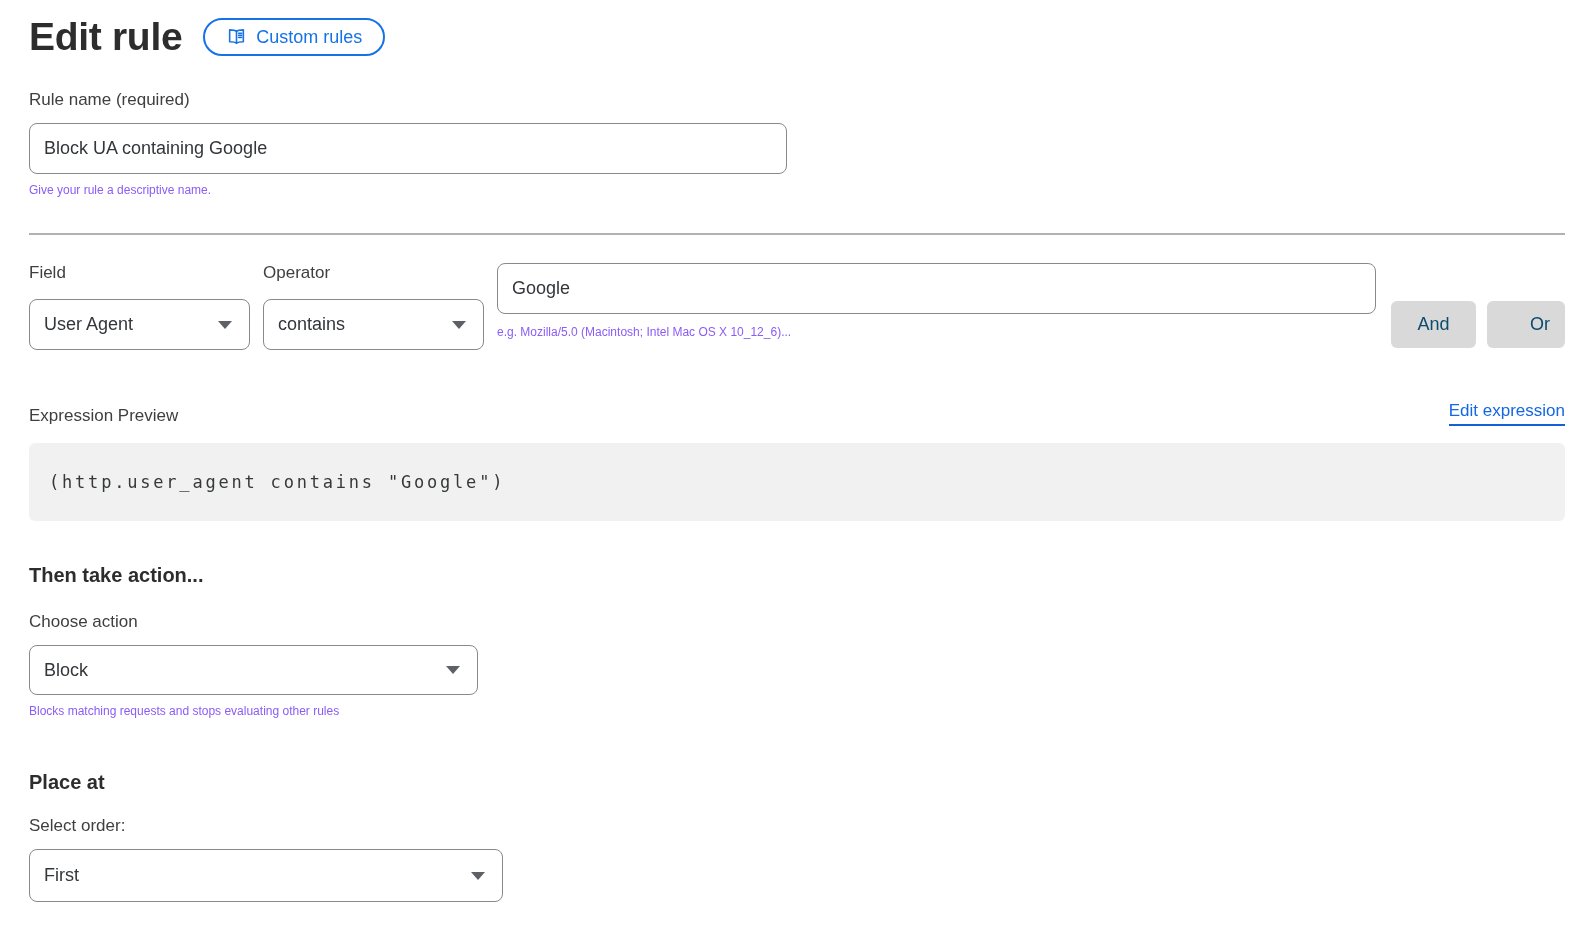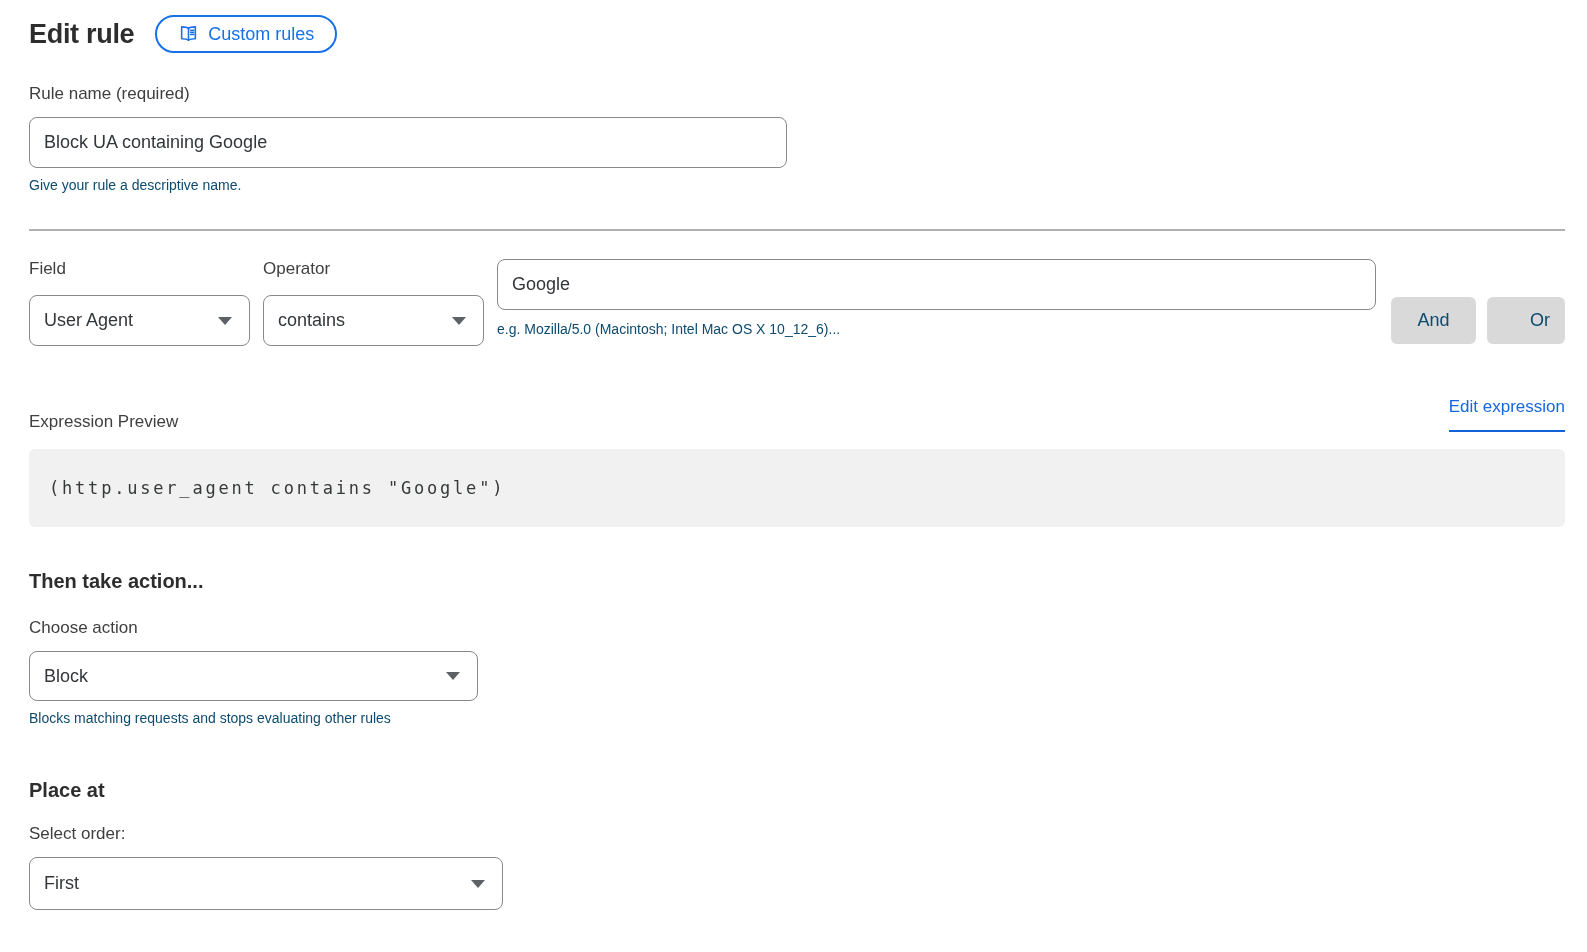--- a/index.html
+++ b/index.html
@@ -6,34 +6,34 @@
   html, body { background: #ffffff; }
   body {
     width: 1587px; height: 952px; overflow: hidden;
     font-family: "Liberation Sans", sans-serif;
     color: #3f3f3f;
   }
   .container { padding: 15px 22px 30px 29px; width: 1587px; }
 
   
   .header-row { display: flex; align-items: center; gap: 21px; margin-bottom: 31px; }
-  .page-title { font-size: 27px; font-weight: 700; color: #2d2d2d; letter-spacing: -0.3px; }
+  .page-title { font-size: 39px; font-weight: 700; color: #2d2d2d; letter-spacing: -0.3px; }
   .pill-btn {
     display: inline-flex; align-items: center; gap: 9px;
     height: 38px; padding: 4px 21px;
     border: 2px solid #1672e6; border-radius: 999px;
     background: #ffffff; color: #1672e6;
     font-family: "Liberation Sans", sans-serif;
     font-size: 18px; cursor: pointer;
   }
   .pill-btn svg { display: block; }
 
   
   .field-label { display: block; font-size: 17px; color: #3f3f3f; }
-  .helper { font-size: 14px; color: #0c4a6e; }
+  .helper { font-size: 12px; color: #8b5cf6; }
   .text-input {
     display: block; height: 51px; border: 1px solid #898989; border-radius: 8px;
     padding: 0 14px; font-family: "Liberation Sans", sans-serif;
     font-size: 18px; color: #33363a; background: #fff; outline: none;
   }
   .select {
     height: 51px; border: 1px solid #898989; border-radius: 8px; background: #fff;
     display: flex; align-items: center; justify-content: space-between;
     padding: 0 17px 0 14px; font-size: 18px; color: #33363a; cursor: pointer;
   }
@@ -65,21 +65,21 @@
     cursor: pointer;
   }
   .btn-and { width: 85px; }
   .btn-or  { width: 78px; padding-left: 28px; }
 
   
   .expr-header { display: flex; justify-content: space-between; align-items: flex-end; margin-top: 51px; }
   .expr-label { font-size: 17px; color: #3f3f3f; }
   .edit-link {
     font-size: 17px; color: #1468e2; text-decoration: none;
-    border-bottom: 2px solid #1261d8; padding-bottom: 13px; cursor: pointer;
+    border-bottom: 2px solid #1261d8; padding-bottom: 3px; cursor: pointer;
   }
   .code-box {
     margin-top: 17px; height: 78px; background: #f1f1f1; border-radius: 6px;
     display: flex; align-items: center; padding: 0 20px;
   }
   .code-text {
     font-family: "DejaVu Sans Mono", monospace; font-size: 17px;
     letter-spacing: 2.8px; color: #36393a; white-space: pre;
   }
 

